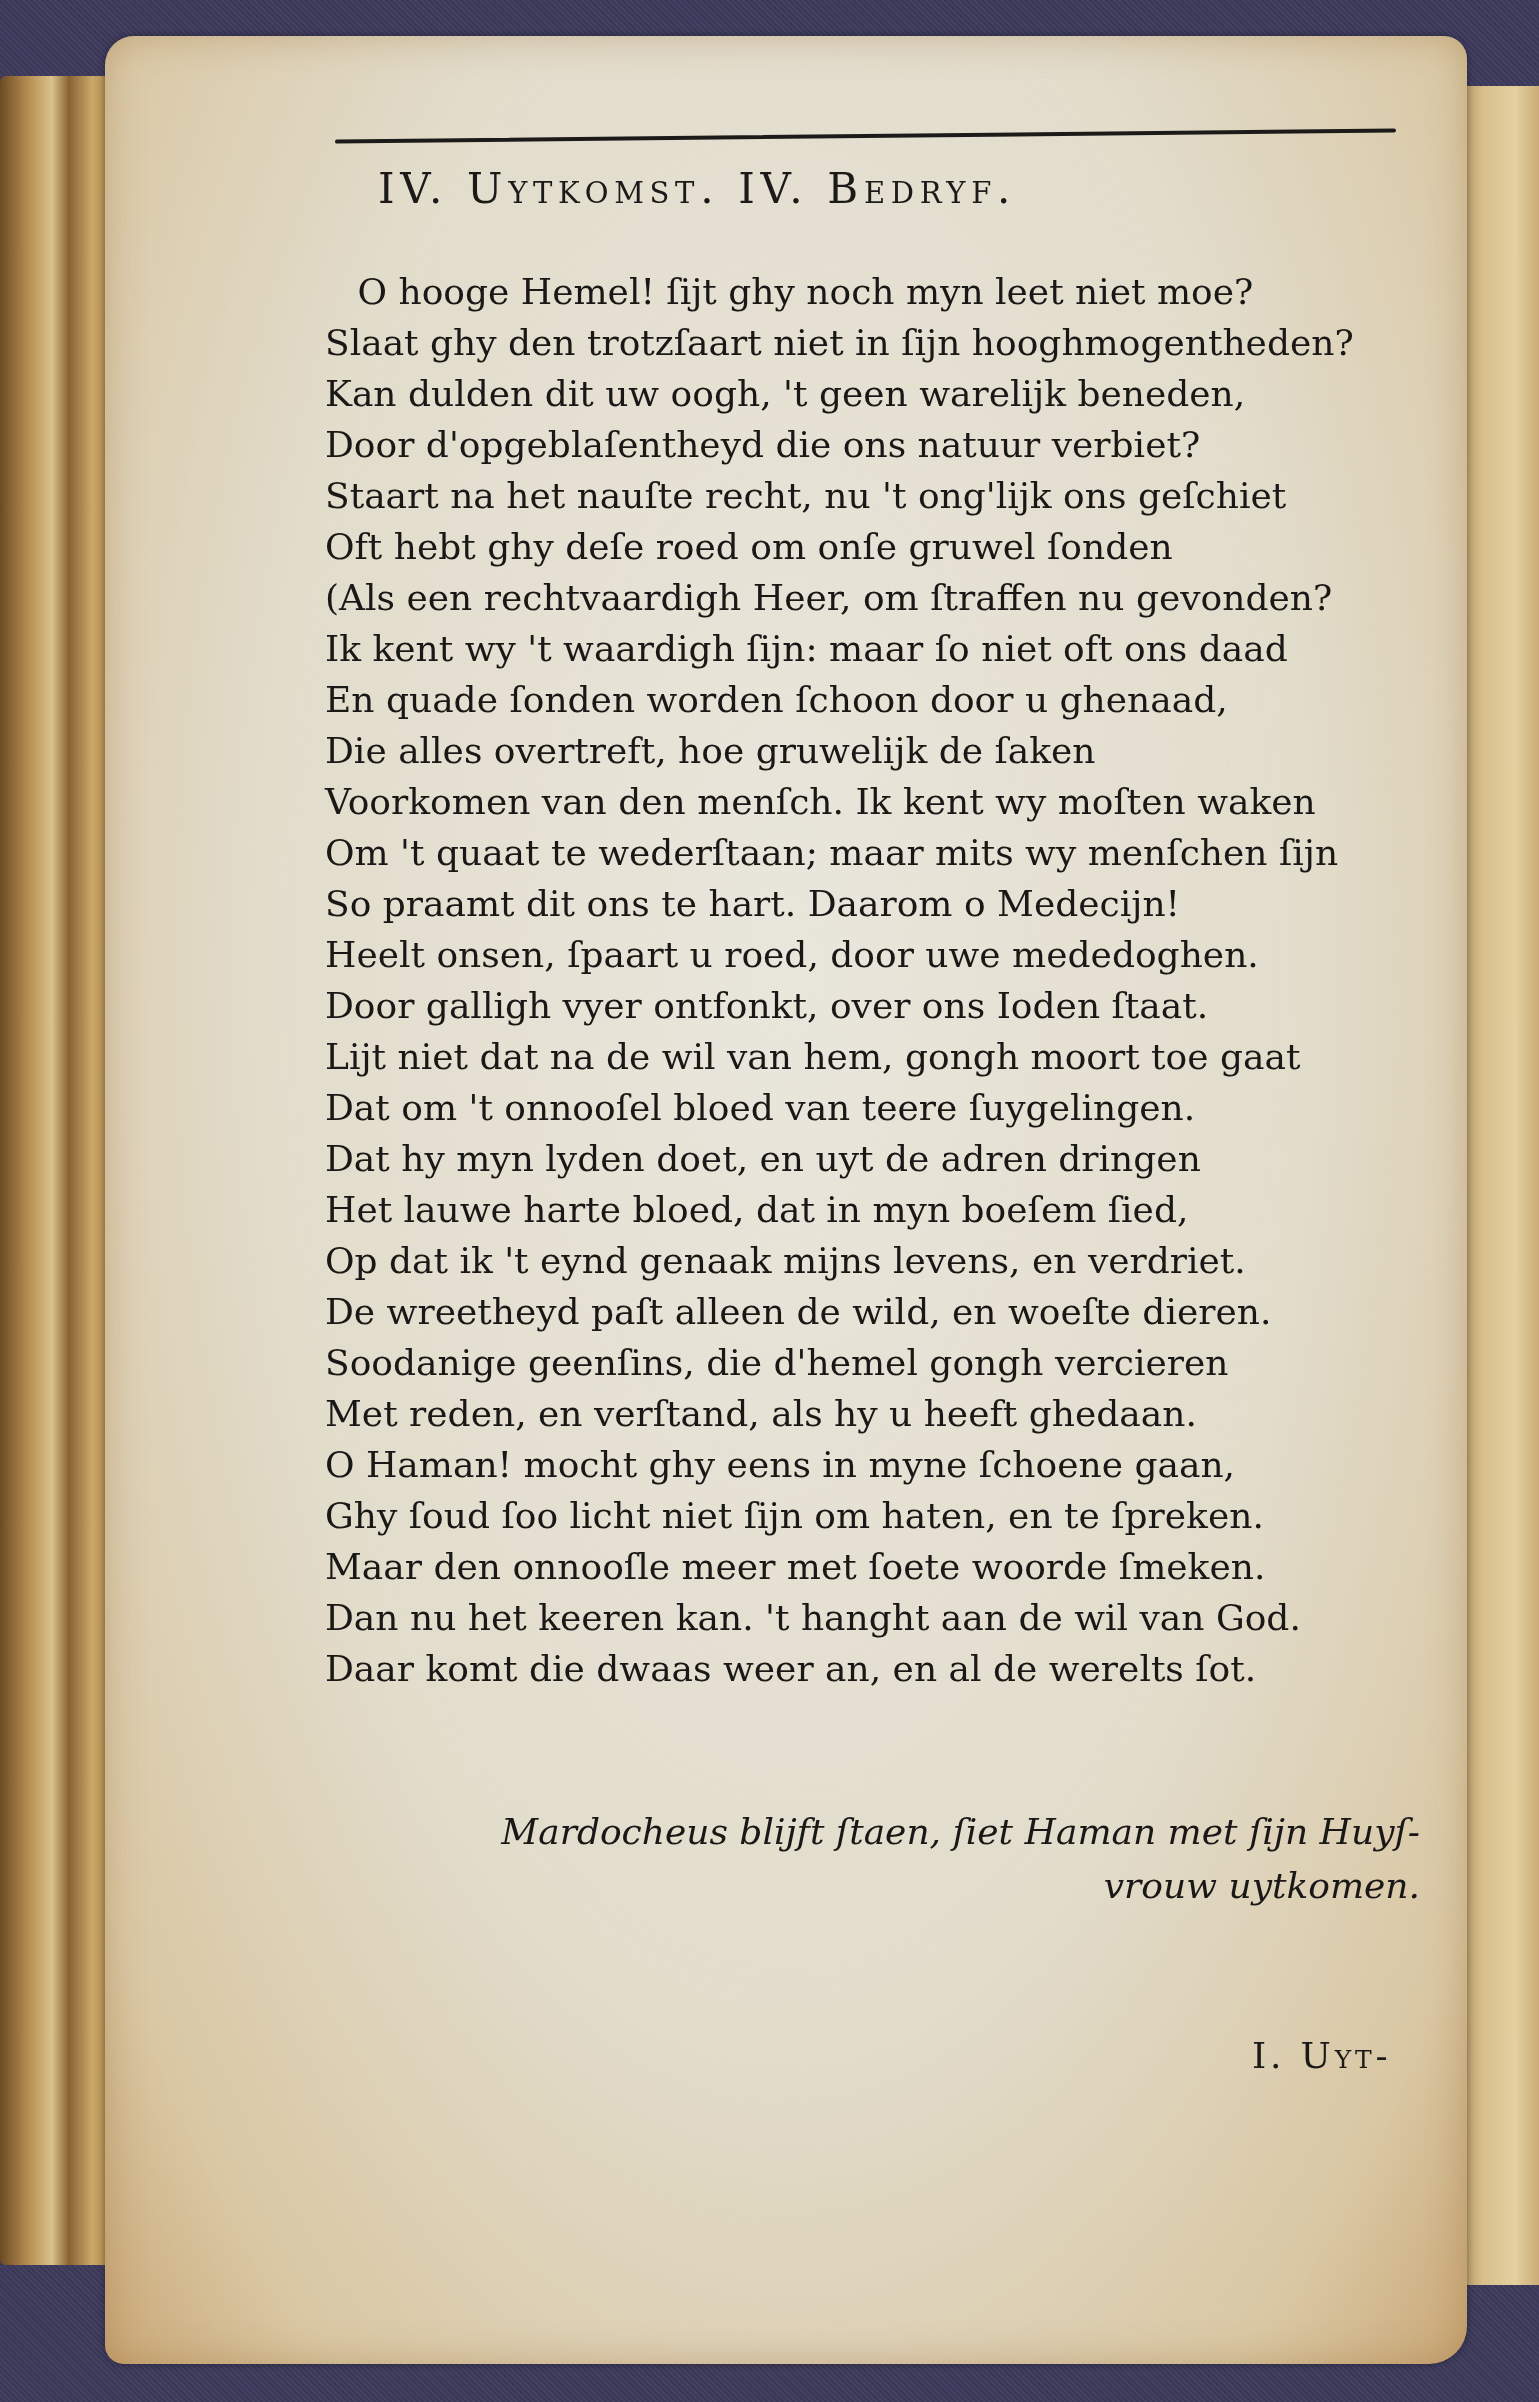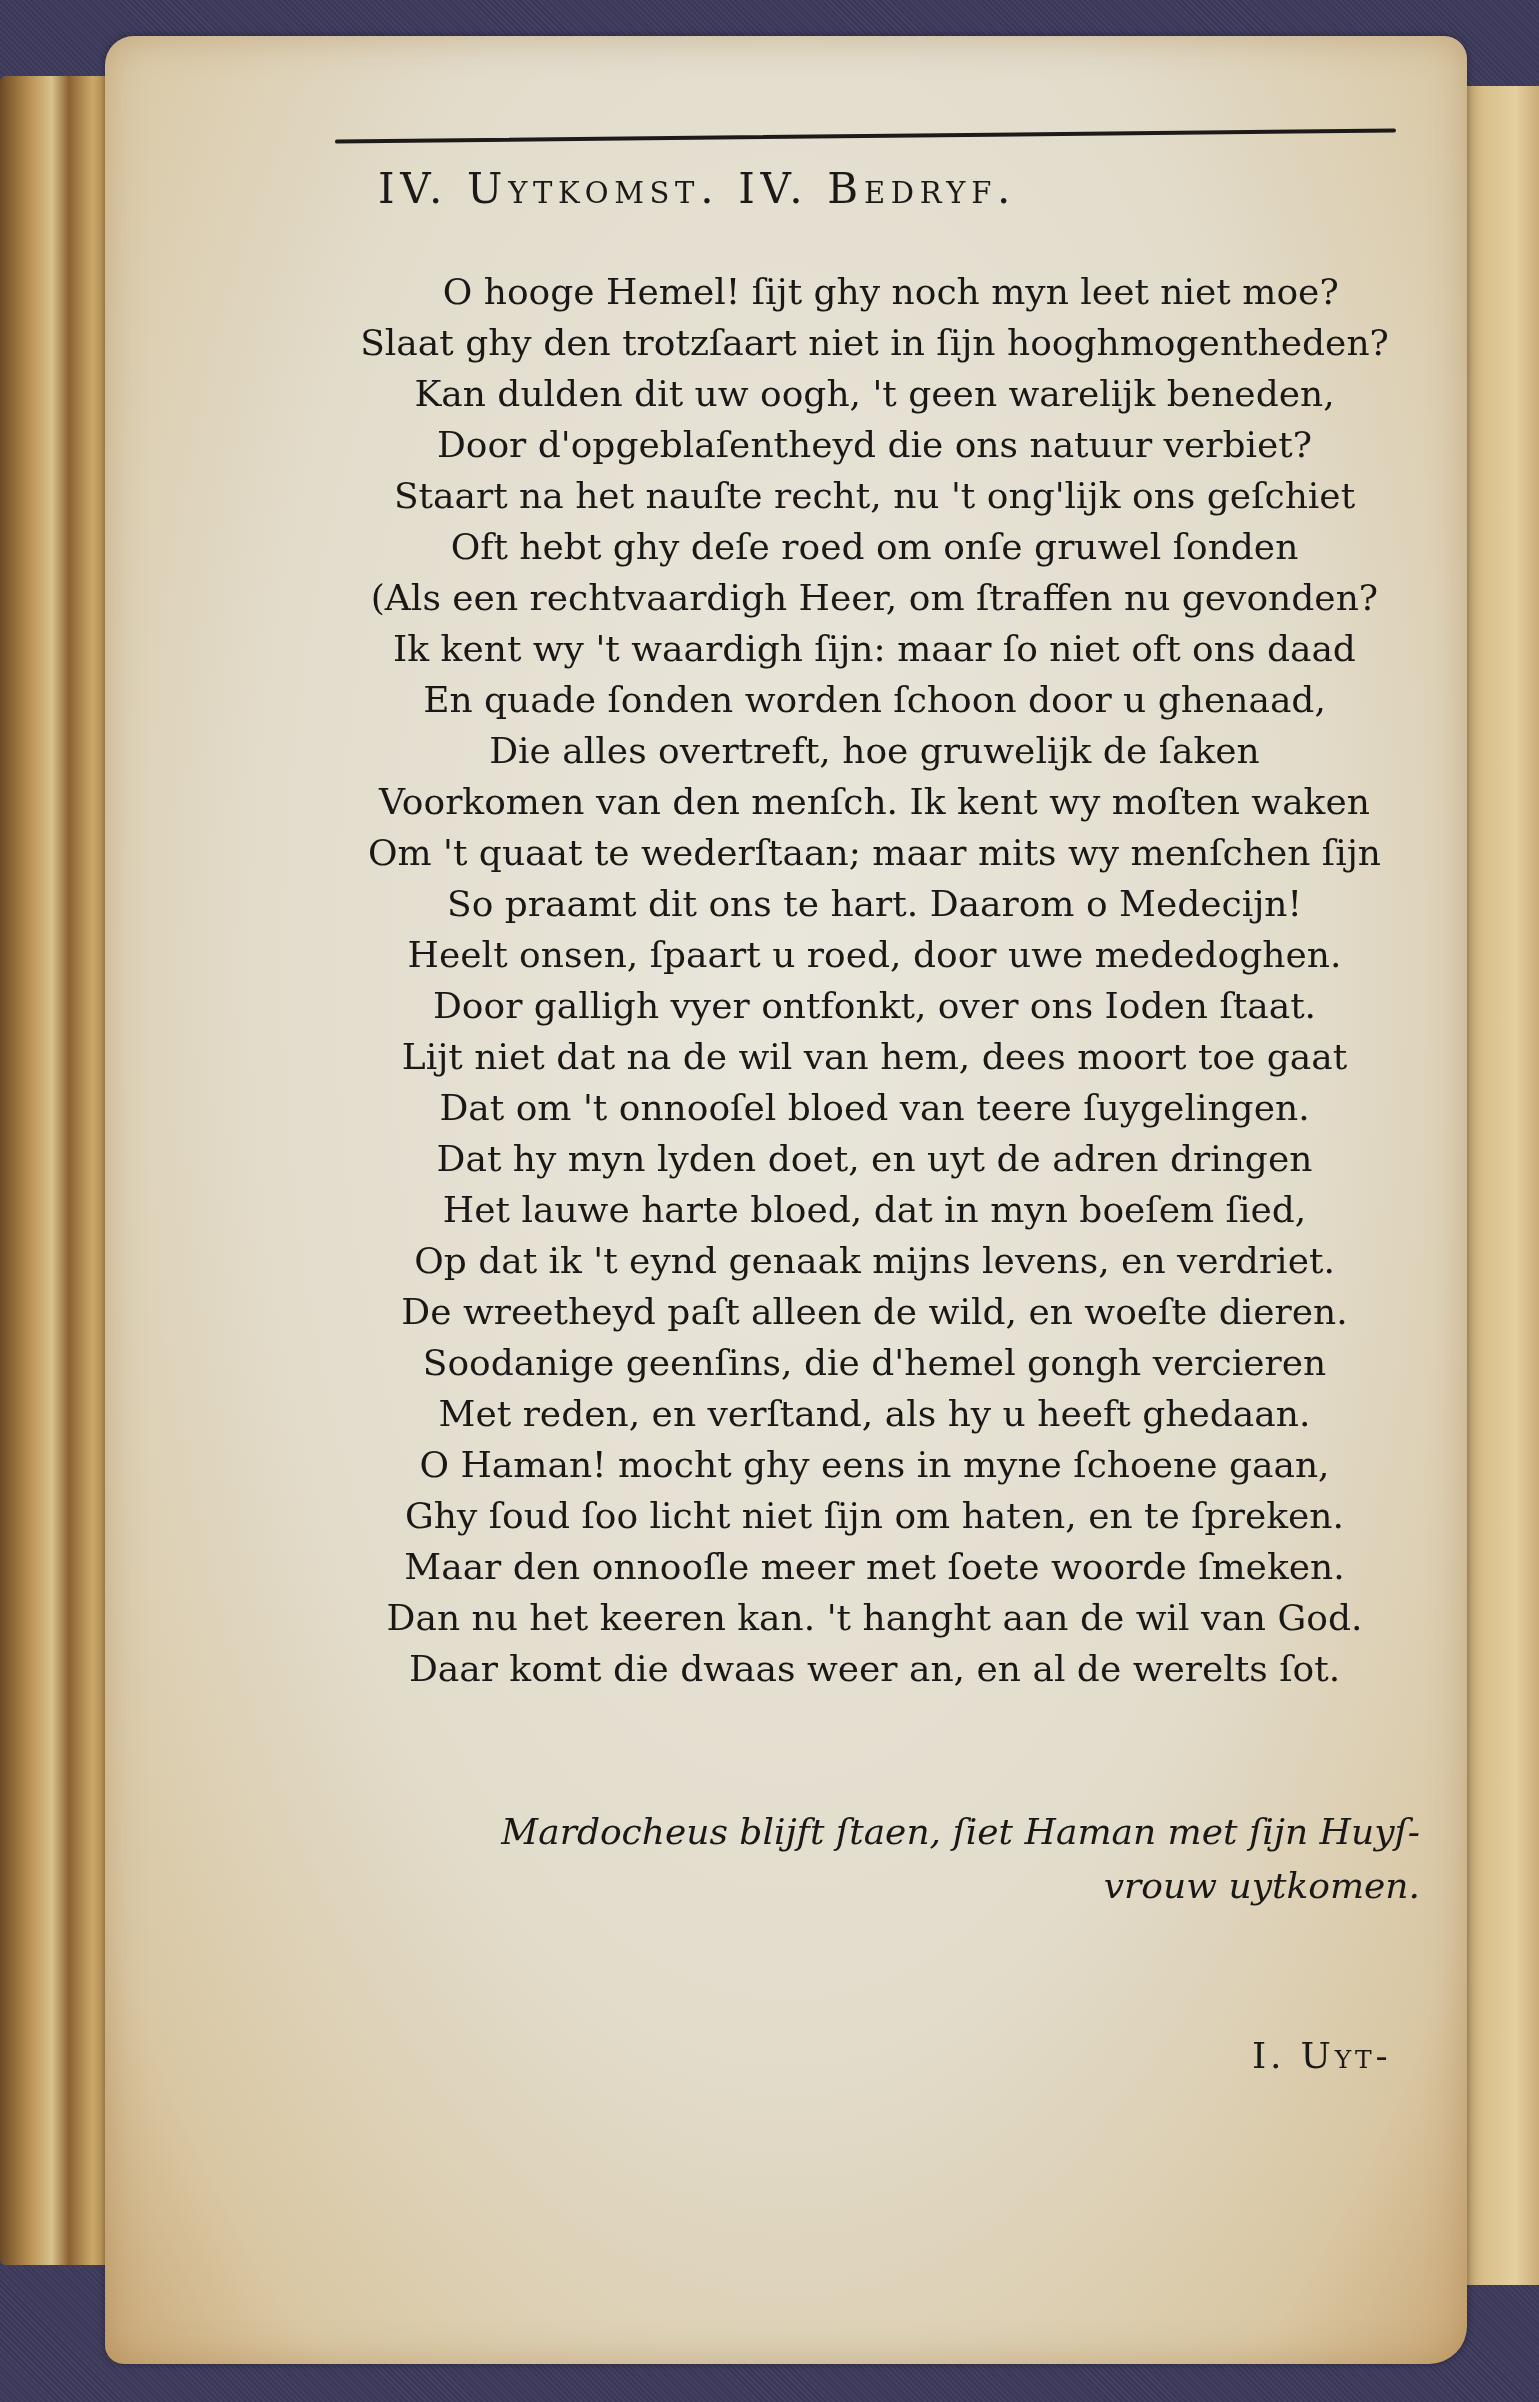--- a/index.html
+++ b/index.html
@@ -68,21 +68,20 @@
     left: 325px;
     top: 266px;
     width: 1099px;
     color: #1a1816;
     font-size: 36px;
     line-height: 51px;
   }
   .verse .line {
     white-space: nowrap;
     display: block;
-    text-align: center;
   }
   .verse .line.indent {
     padding-left: 32.5px;
   }
   .stage-direction {
     position: absolute;
     left: 378px;
     top: 1805px;
     width: 1042px;
     text-align: right;
@@ -124,21 +123,21 @@
   <span class="line">Oft hebt ghy deſe roed om onſe gruwel ſonden</span>
   <span class="line">(Als een rechtvaardigh Heer, om ſtraffen nu gevonden?</span>
   <span class="line">Ik kent wy 't waardigh ſijn: maar ſo niet oft ons daad</span>
   <span class="line">En quade ſonden worden ſchoon door u ghenaad,</span>
   <span class="line">Die alles overtreft, hoe gruwelijk de ſaken</span>
   <span class="line">Voorkomen van den menſch. Ik kent wy moſten waken</span>
   <span class="line">Om 't quaat te wederſtaan; maar mits wy menſchen ſijn</span>
   <span class="line">So praamt dit ons te hart. Daarom o Medecijn!</span>
   <span class="line">Heelt onsen, ſpaart u roed, door uwe mededoghen.</span>
   <span class="line">Door galligh vyer ontfonkt, over ons Ioden ſtaat.</span>
-  <span class="line">Lijt niet dat na de wil van hem, dees moort toe gaat</span>
+  <span class="line">Lijt niet dat na de wil van hem, gongh moort toe gaat</span>
   <span class="line">Dat om 't onnooſel bloed van teere ſuygelingen.</span>
   <span class="line">Dat hy myn lyden doet, en uyt de adren dringen</span>
   <span class="line">Het lauwe harte bloed, dat in myn boeſem ſied,</span>
   <span class="line">Op dat ik 't eynd genaak mijns levens, en verdriet.</span>
   <span class="line">De wreetheyd paſt alleen de wild, en woeſte dieren.</span>
   <span class="line">Soodanige geenſins, die d'hemel gongh vercieren</span>
   <span class="line">Met reden, en verſtand, als hy u heeft ghedaan.</span>
   <span class="line">O Haman! mocht ghy eens in myne ſchoene gaan,</span>
   <span class="line">Ghy ſoud ſoo licht niet ſijn om haten, en te ſpreken.</span>
   <span class="line">Maar den onnooſle meer met ſoete woorde ſmeken.</span>

